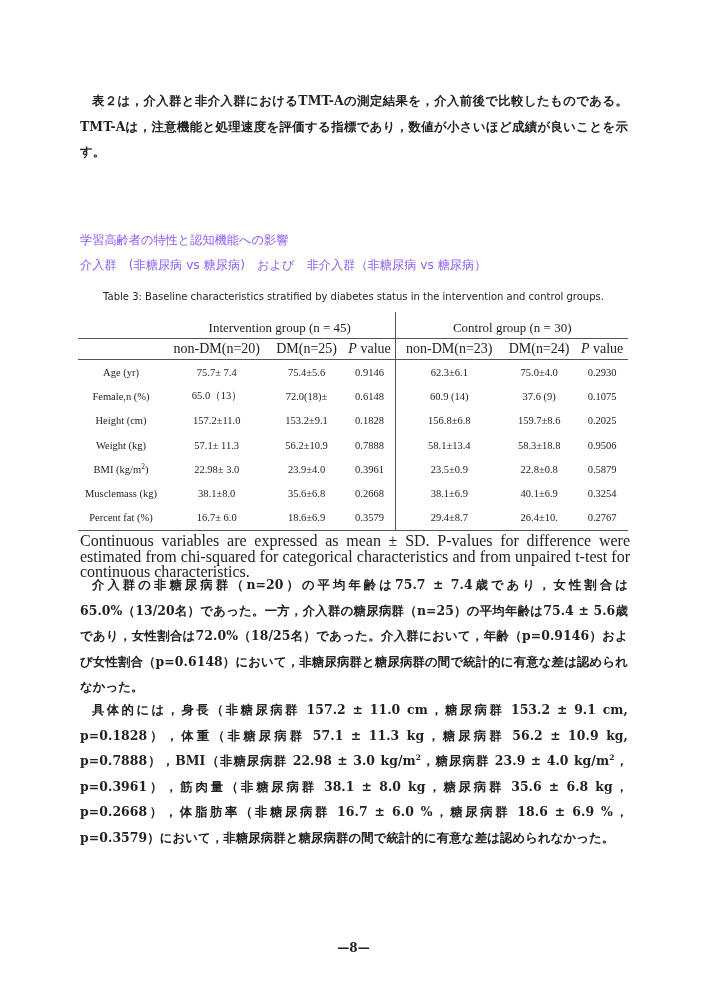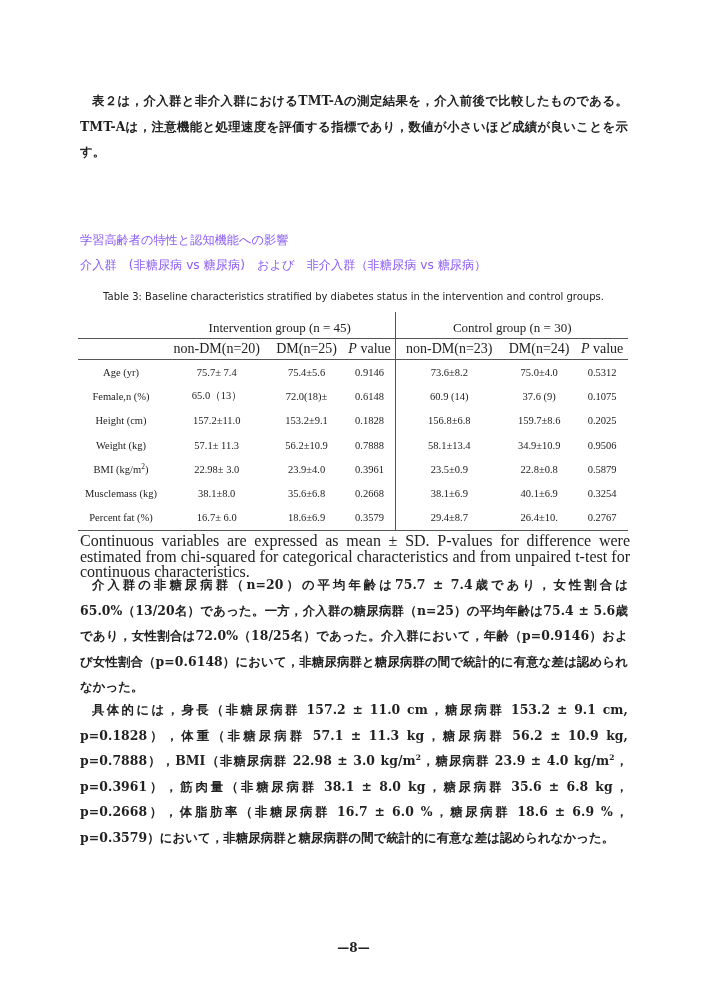--- a/index.html
+++ b/index.html
@@ -60,23 +60,23 @@
         <th>DM(n=24)</th>
         <th><i>P</i> <span>value</span></th>
       </tr>
     </thead>
     <tbody>
       <tr class="data-row">
         <td class="label">Age (yr)</td>
         <td>75.7± 7.4</td>
         <td>75.4±5.6</td>
         <td>0.9146</td>
-        <td class="vdiv">73.6±8.2</td>
+        <td class="vdiv">62.3±6.1</td>
         <td>75.0±4.0</td>
-        <td>0.5312</td>
+        <td>0.2930</td>
       </tr>
       <tr class="data-row">
         <td class="label">Female,n (%)</td>
         <td>65.0（13）</td>
         <td>72.0(18)±</td>
         <td>0.6148</td>
         <td class="vdiv">60.9 (14)</td>
         <td>37.6 (9)</td>
         <td>0.1075</td>
       </tr>
@@ -88,21 +88,21 @@
         <td class="vdiv">156.8±6.8</td>
         <td>159.7±8.6</td>
         <td>0.2025</td>
       </tr>
       <tr class="data-row">
         <td class="label">Weight (kg)</td>
         <td>57.1± 11.3</td>
         <td>56.2±10.9</td>
         <td>0.7888</td>
         <td class="vdiv">58.1±13.4</td>
-        <td>34.9±10.9</td>
+        <td>58.3±18.8</td>
         <td>0.9506</td>
       </tr>
       <tr class="data-row">
         <td class="label"><span>BMI (kg/m</span><sup>2</sup><span>)</span></td>
         <td>22.98± 3.0</td>
         <td>23.9±4.0</td>
         <td>0.3961</td>
         <td class="vdiv">23.5±0.9</td>
         <td>22.8±0.8</td>
         <td>0.5879</td>

